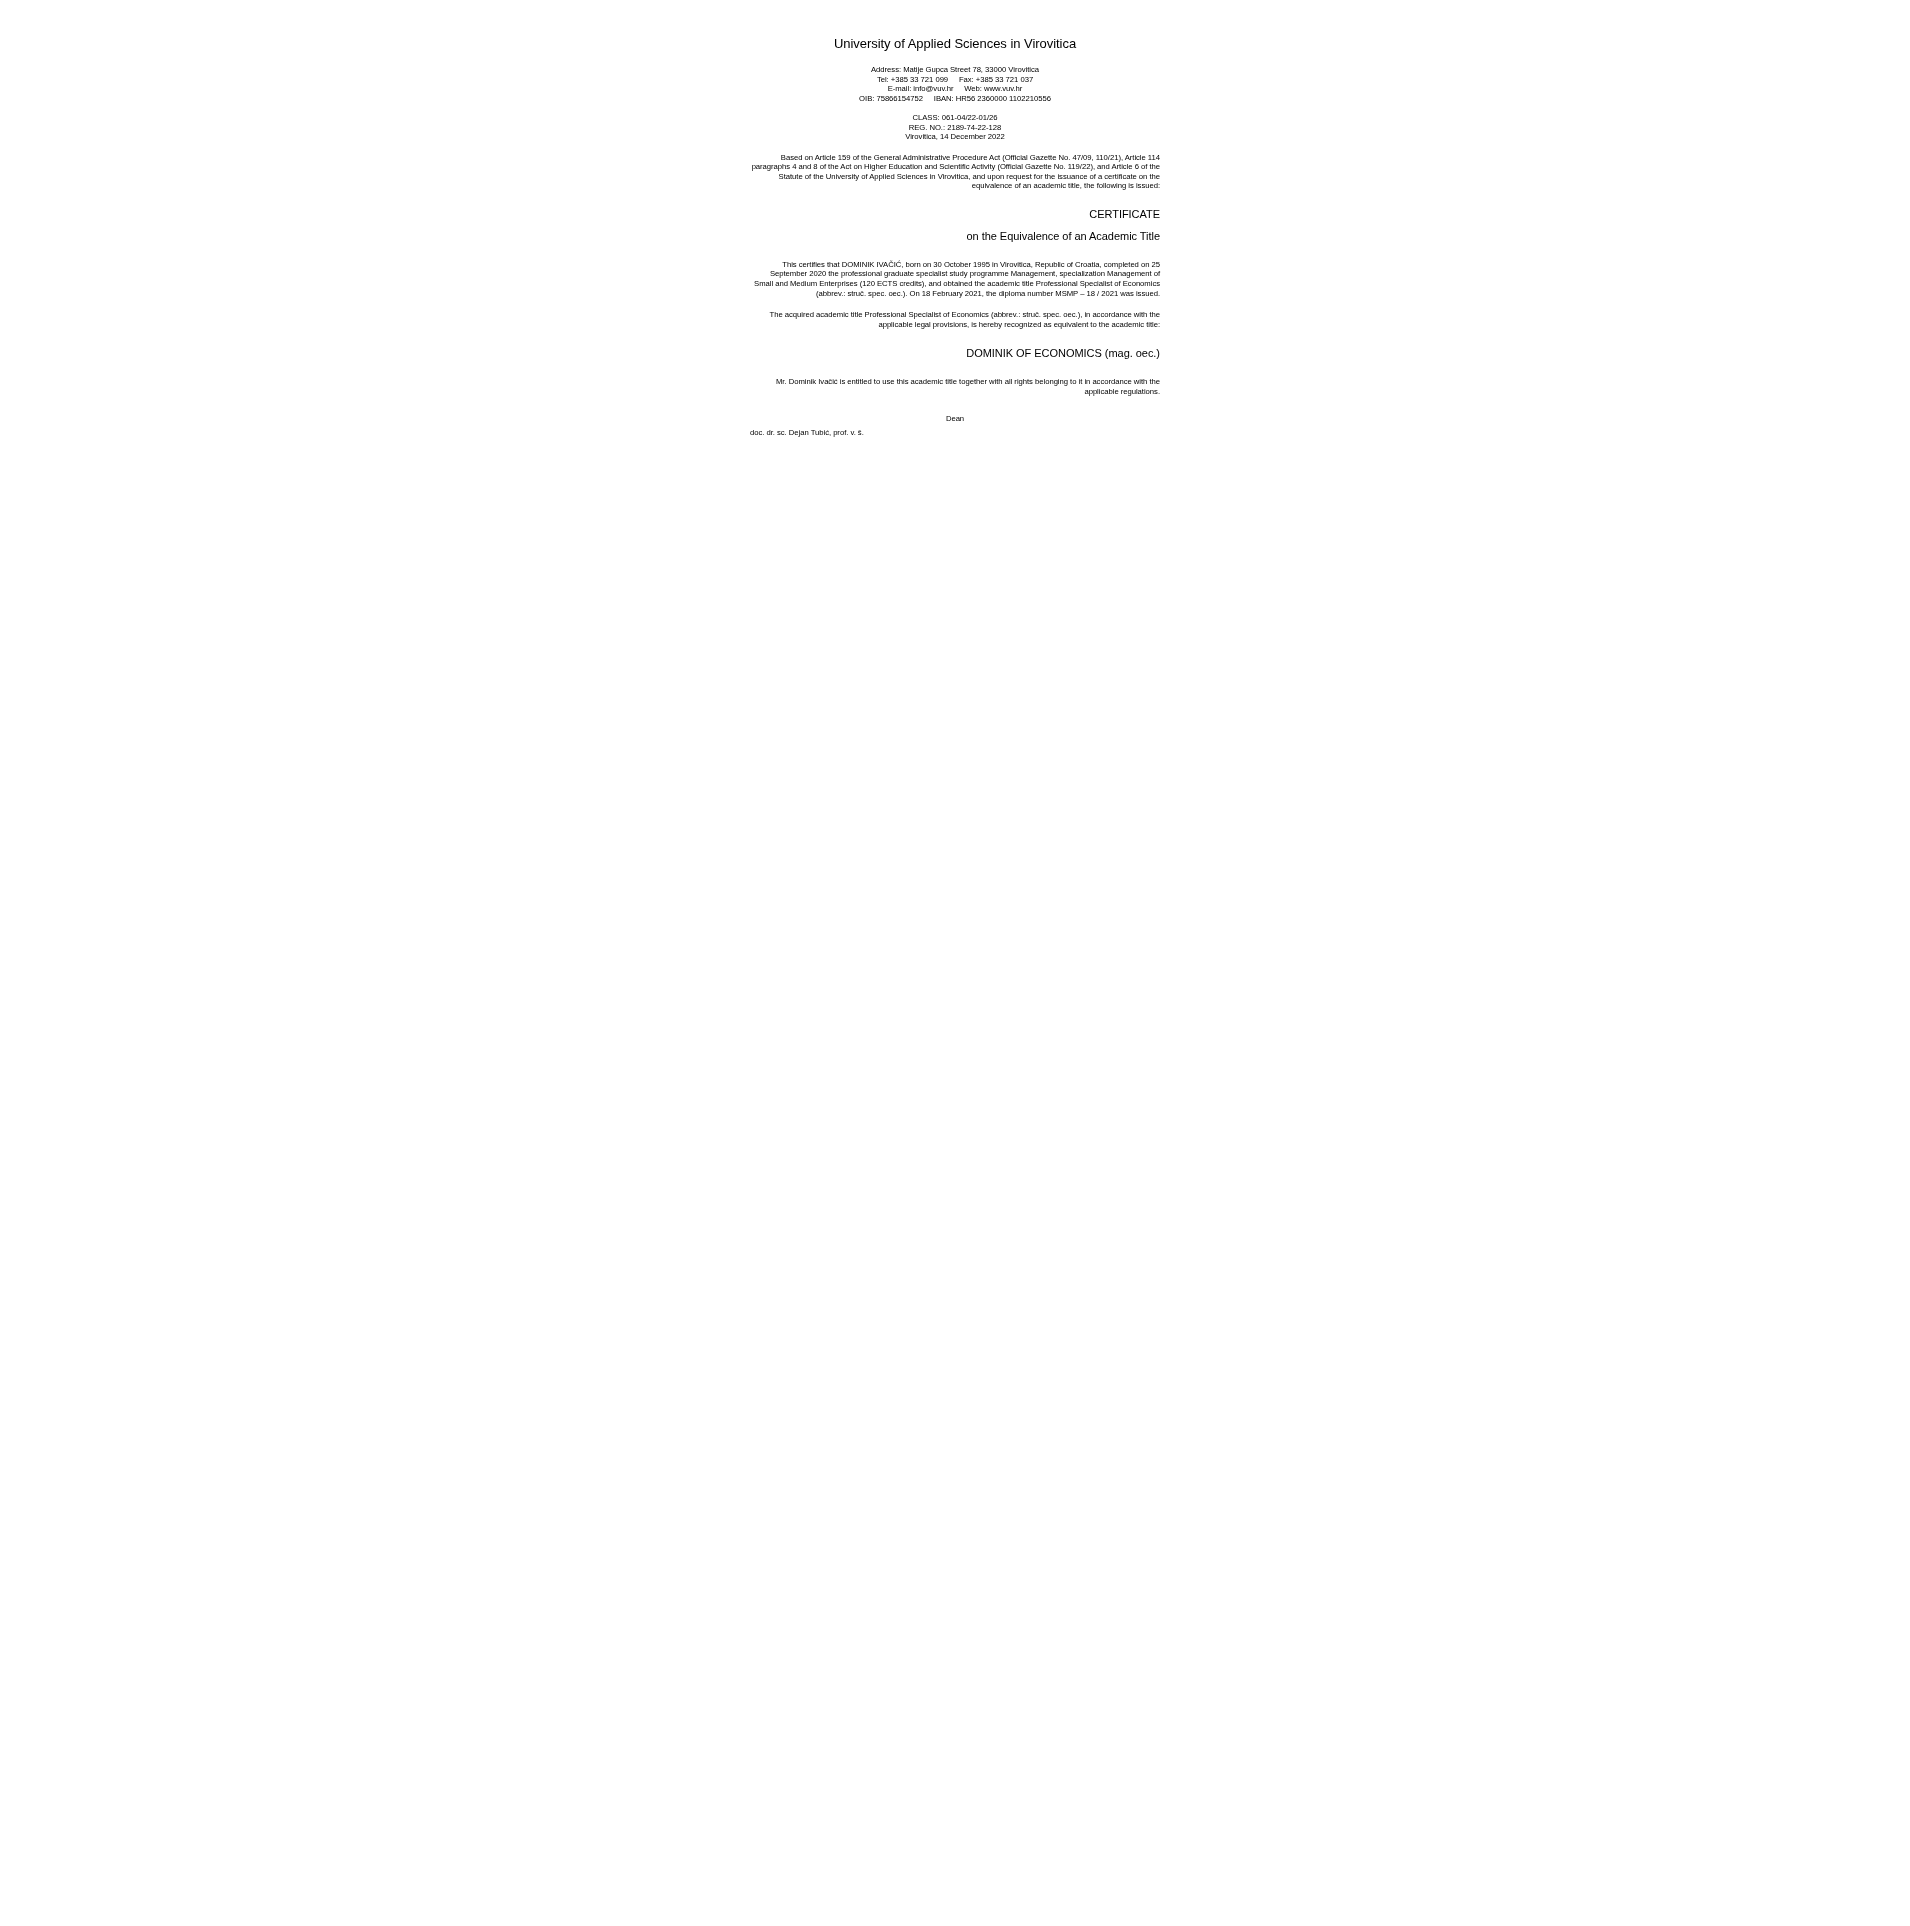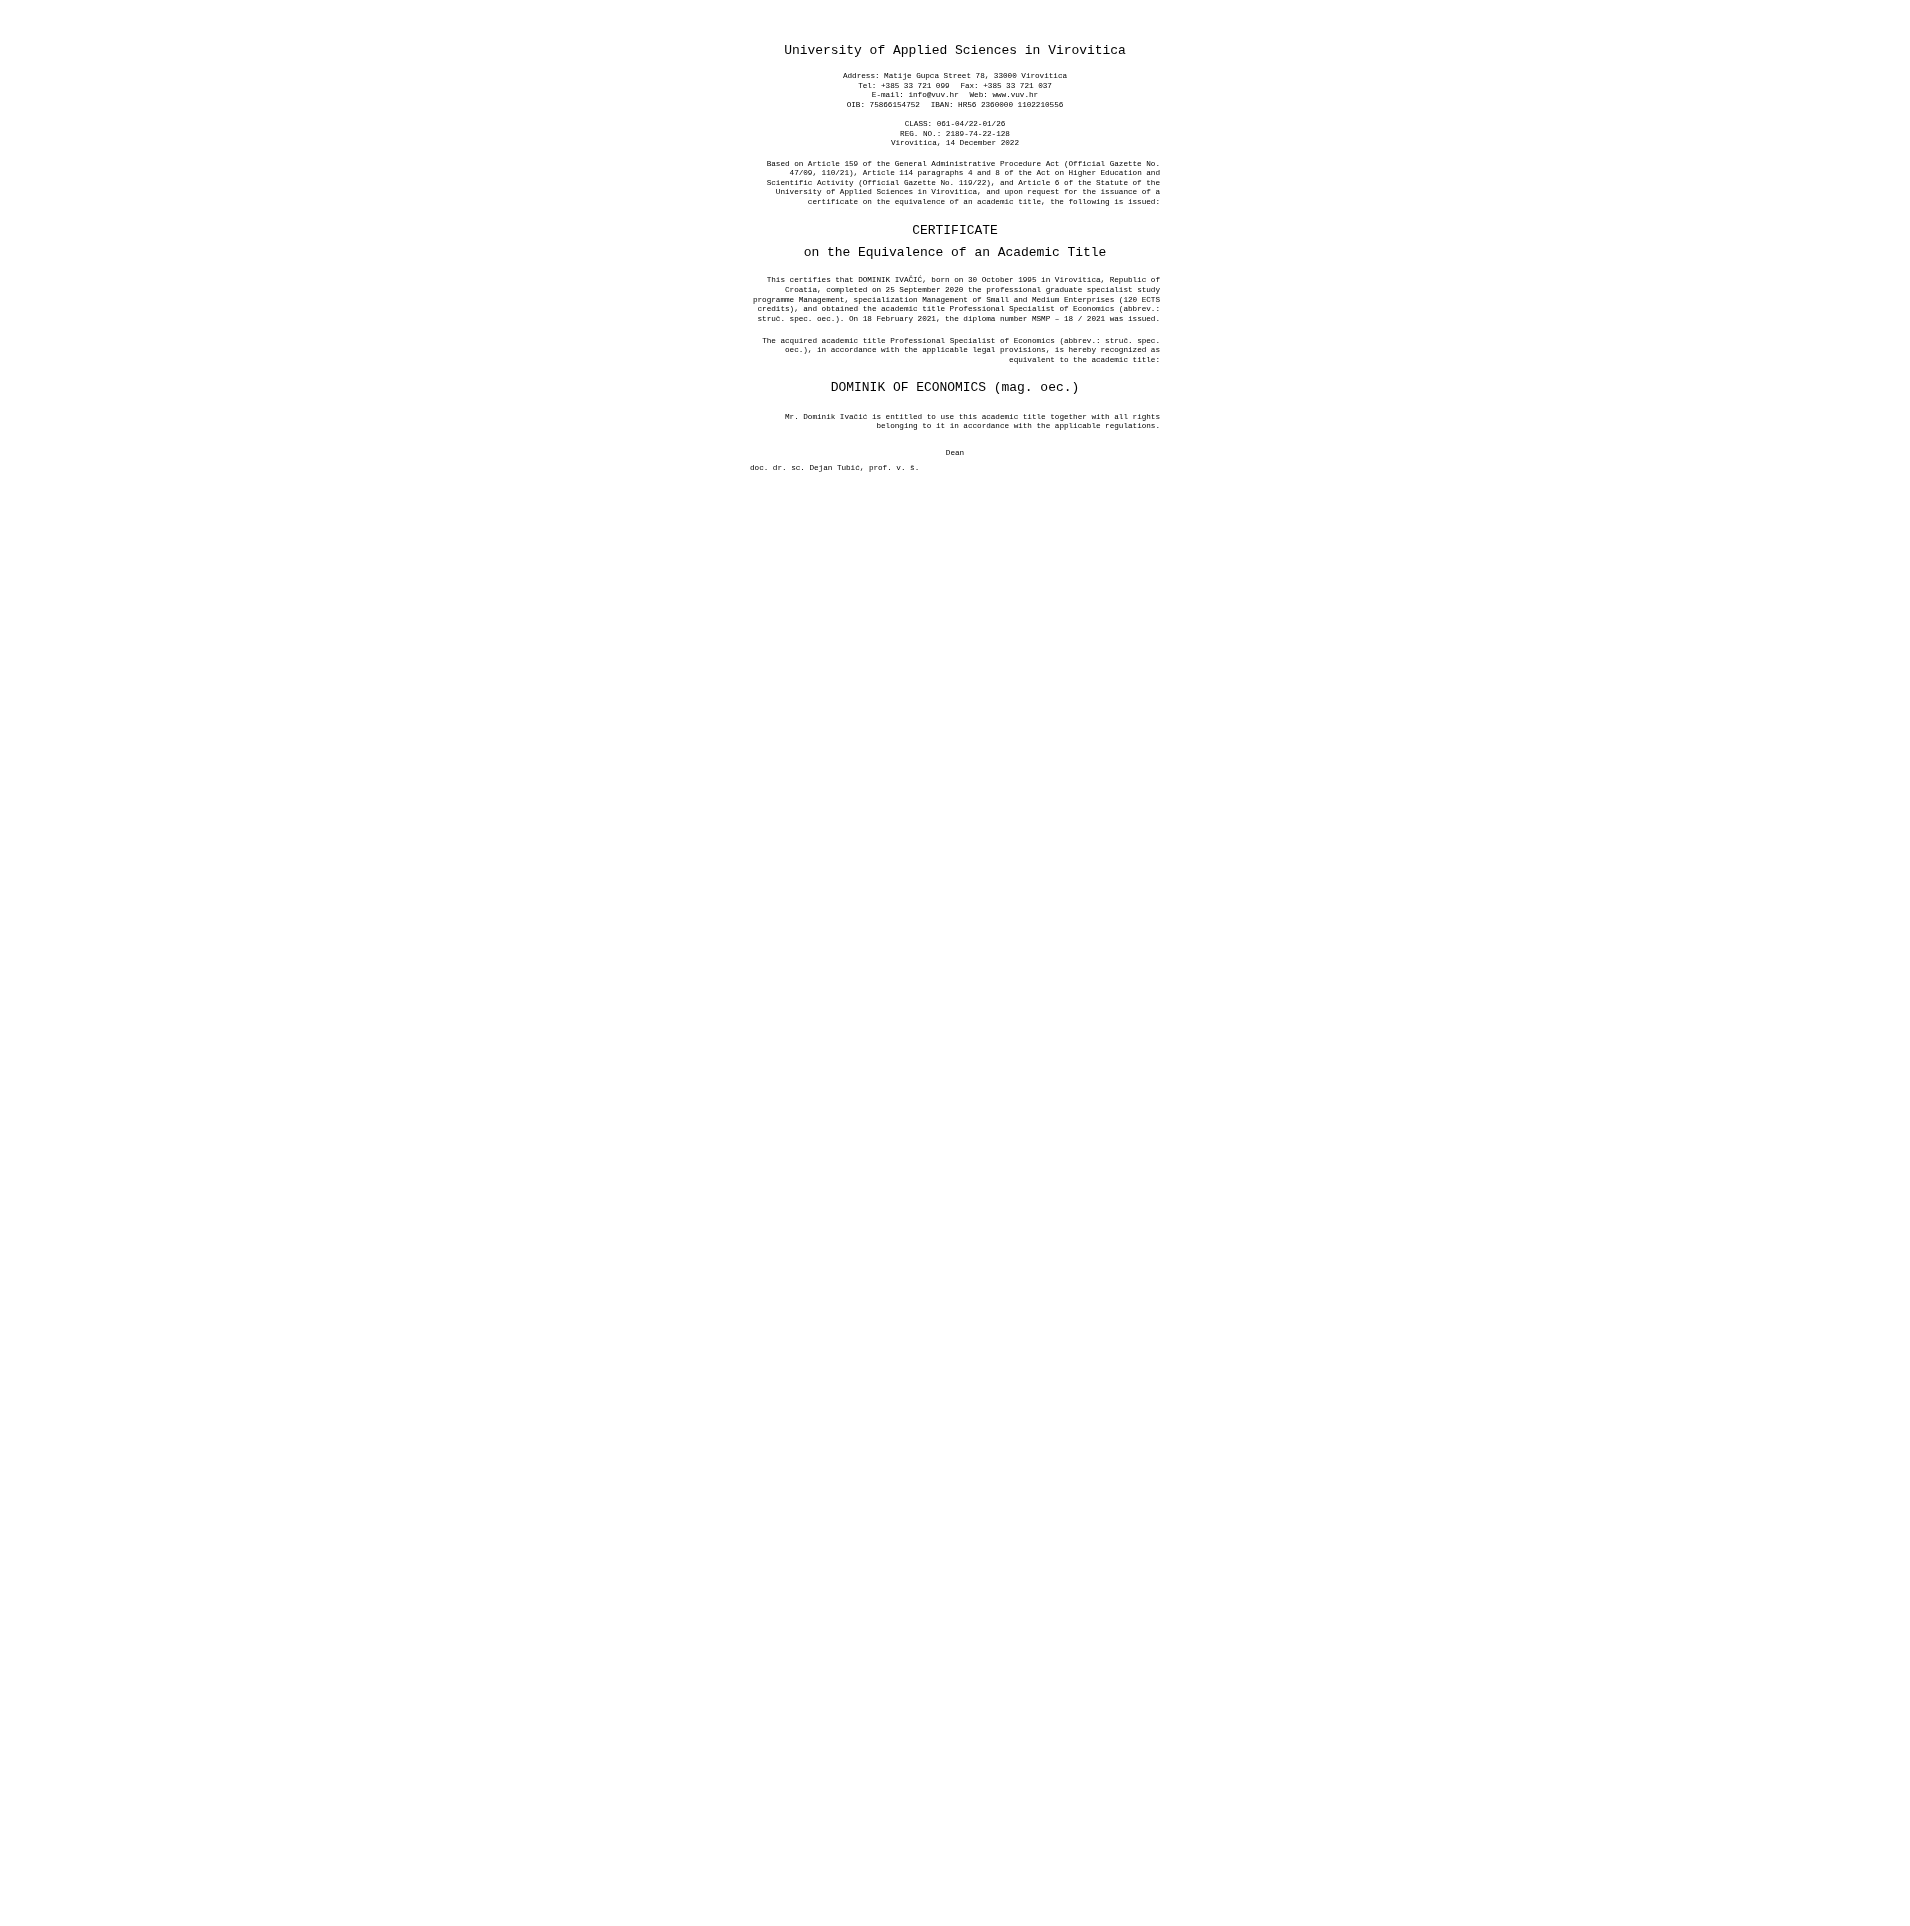--- a/index.html
+++ b/index.html
@@ -4,46 +4,46 @@
 <style>
   html, body {
     margin: 0;
     padding: 0;
     background: #ffffff;
   }
   .page {
     position: relative;
     width: 478px;
     height: 676px;
-    margin: 7px auto;
+    margin: 0 auto;
     background: #ffffff;
     color: #000000;
-    font-family: Liberation Mono, monospace;
+    font-family: Liberation Sans, sans-serif;
     font-size: 7.7px;
     line-height: 9.6px;
     box-sizing: border-box;
     padding: 35px 34px 0 34px;
     letter-spacing: -0.04px;
   }
   .doc-title {
     margin: 0 0 13px 0;
     text-align: center;
     font-size: 13px;
     line-height: 17px;
     font-weight: 400;
   }
   .block { margin: 0; }
   .block .line { white-space: nowrap; text-align: center; }
   .pair-gap { display: inline-block; width: 10.8px; }
   .ref-block { margin-top: 9.6px; }
   .para { margin: 10px 0 0 0; text-align: right; }
   .heading-center {
-    text-align: center;
+    text-align: right;
     font-weight: 400;
-    font-size: 13px;
+    font-size: 11px;
     line-height: 12.7px;
   }
   .cert-heading { margin: 17.3px 0 0 0; }
   .cert-subheading { margin: 9.2px 0 0 0; }
   .intro-para { margin-top: 10.8px; }
   .body-para-1 { margin-top: 17px; }
   .body-para-2 { margin-top: 12.3px; }
   .equiv-heading { margin: 17px 0 0 0; }
   .closing-para { margin-top: 17.7px; }
   .signature-role { margin: 17.3px 0 0 0; text-align: center; }

